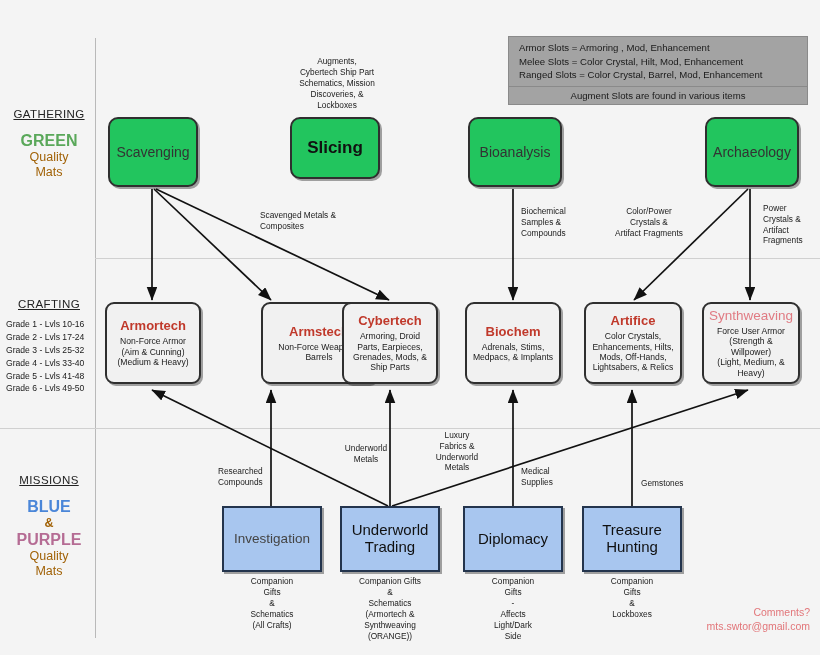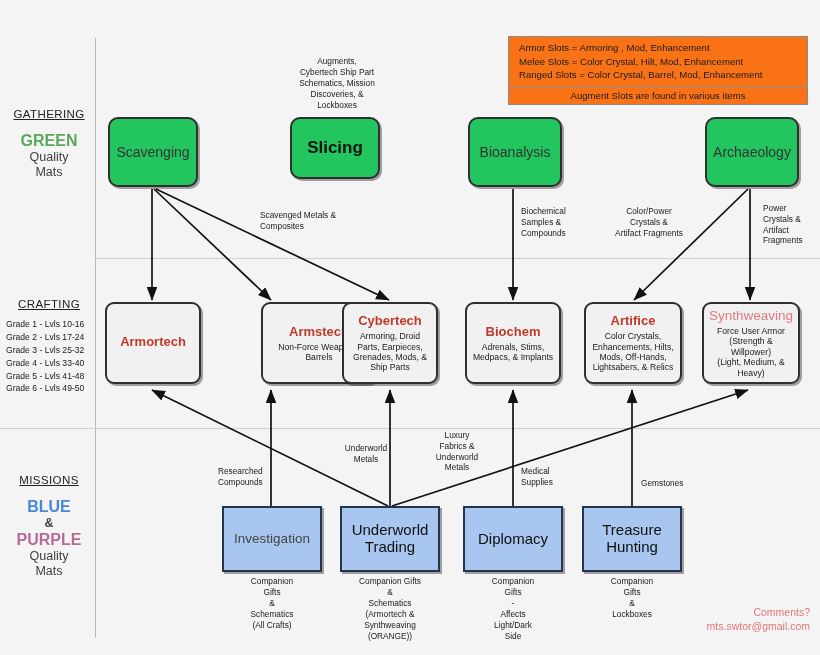--- a/index.html
+++ b/index.html
@@ -21,26 +21,26 @@
   .cnode .sub{font-size:8.6px;line-height:1.22;color:#1a1a1a;}
   .mnode{background:#a8c6ef;border:2px solid #23344d;
          box-shadow:2px 2px 0 rgba(0,0,0,.35);}
   .mnode .ttl{font-size:15px;color:#101010;line-height:1.12;}
   .mnode.grey .ttl{color:#444;font-size:13.5px;}
   .cap{position:absolute;text-align:center;font-size:8.3px;line-height:1.32;color:#1a1a1a;}
   .elabel{position:absolute;font-size:8.3px;line-height:1.3;color:#1a1a1a;}
   .rowlab{position:absolute;text-align:center;}
   .rowlab .hdr{font-size:11.5px;text-decoration:underline;letter-spacing:.4px;color:#222;}
   .rowlab .big{font-size:16px;font-weight:bold;}
-  .rowlab .small{font-size:12.5px;color:#404040;line-height:1.18;}
+  .rowlab .small{font-size:12.5px;color:#a16207;line-height:1.18;}
   .green{color:#5aa85a;}
   .blue{color:#4a86d8;}
   .purple{color:#b56c94;}
   .grades{position:absolute;font-size:8.6px;line-height:1.5;color:#1a1a1a;white-space:pre;}
-  .legend{position:absolute;border:1px solid #8a8a8a;background:#f97316;
+  .legend{position:absolute;border:1px solid #8a8a8a;background:#a3a3a3;
           box-sizing:border-box;}
   .legend .l1{padding:4px 8px 4px 10px;font-size:9.6px;line-height:1.42;
               border-bottom:1px solid #8a8a8a;color:#1a1a1a;}
   .legend .l2{padding:3px 8px;font-size:9.6px;text-align:center;color:#1a1a1a;}
   .comments{position:absolute;text-align:right;font-size:10.5px;line-height:1.3;
             color:#e2767a;}
   .hr{position:absolute;height:1px;background:#d0d0d0;}
   .vr{position:absolute;width:1px;background:#b9b9b9;}
 </style>
 </head>
@@ -138,20 +138,23 @@
   <div class="elabel" style="left:590px;top:206px;width:118px;text-align:center;white-space:pre-line;">Color/Power
 Crystals &amp;
 Artifact Fragments</div>
   <div class="elabel" style="left:763px;top:203px;width:60px;white-space:pre-line;">Power
 Crystals &amp;
 Artifact
 Fragments</div>
 
   <div class="node cnode" style="left:105px;top:302px;width:96px;height:82px;">
     <div class="ttl">Armortech</div>
+    <div class="sub" style="white-space:pre-line;">Non-Force Armor
+(Aim &amp; Cunning)
+(Medium &amp; Heavy)</div>
   </div>
   <div class="node cnode" style="left:232px;top:302px;width:116px;height:82px;margin-left:29px;">
     <div class="ttl">Armstech</div>
     <div class="sub" style="white-space:pre-line;">Non-Force Weapons,
 Barrels</div>
   </div>
   <div class="node cnode" style="left:342px;top:302px;width:96px;height:82px;">
     <div class="ttl">Cybertech</div>
     <div class="sub" style="white-space:pre-line;">Armoring, Droid
 Parts, Earpieces,

